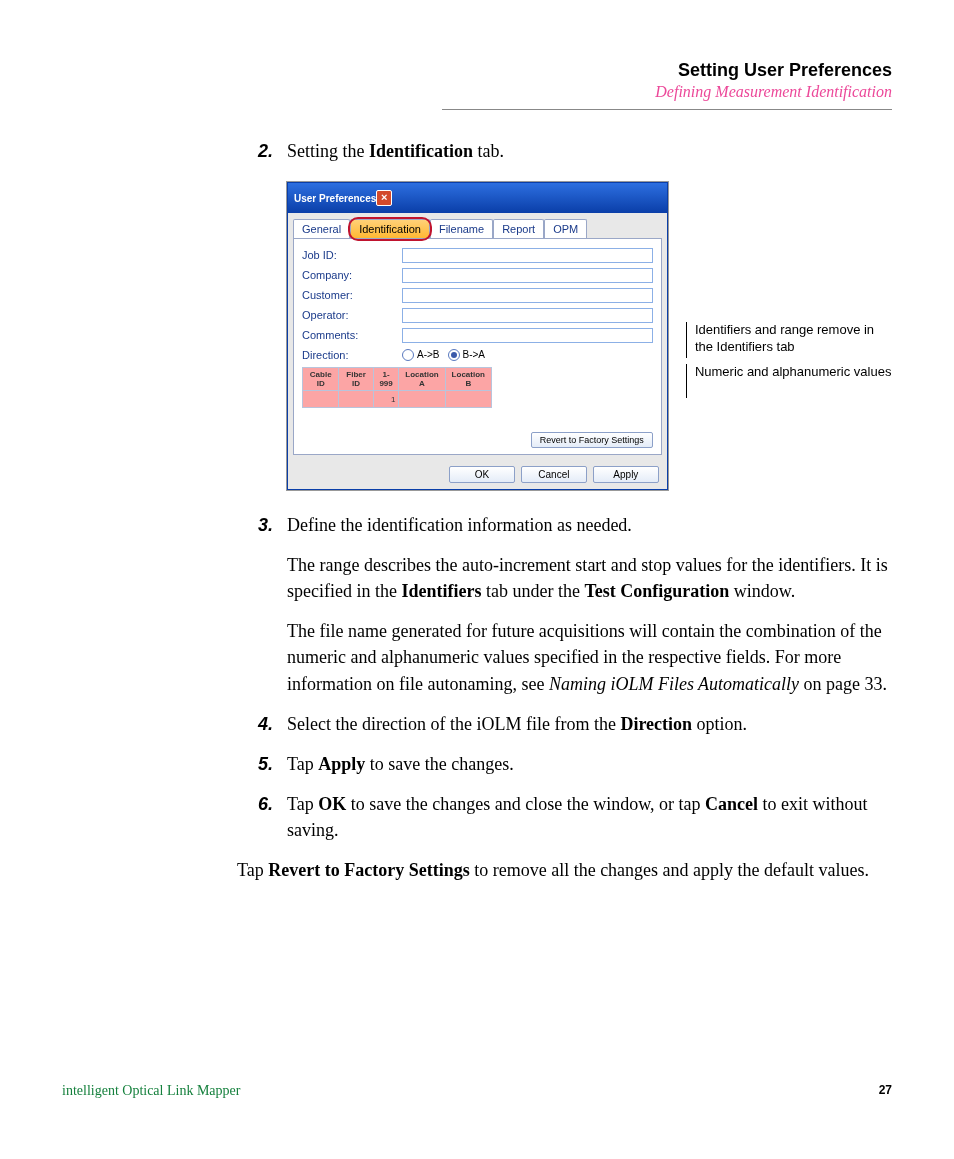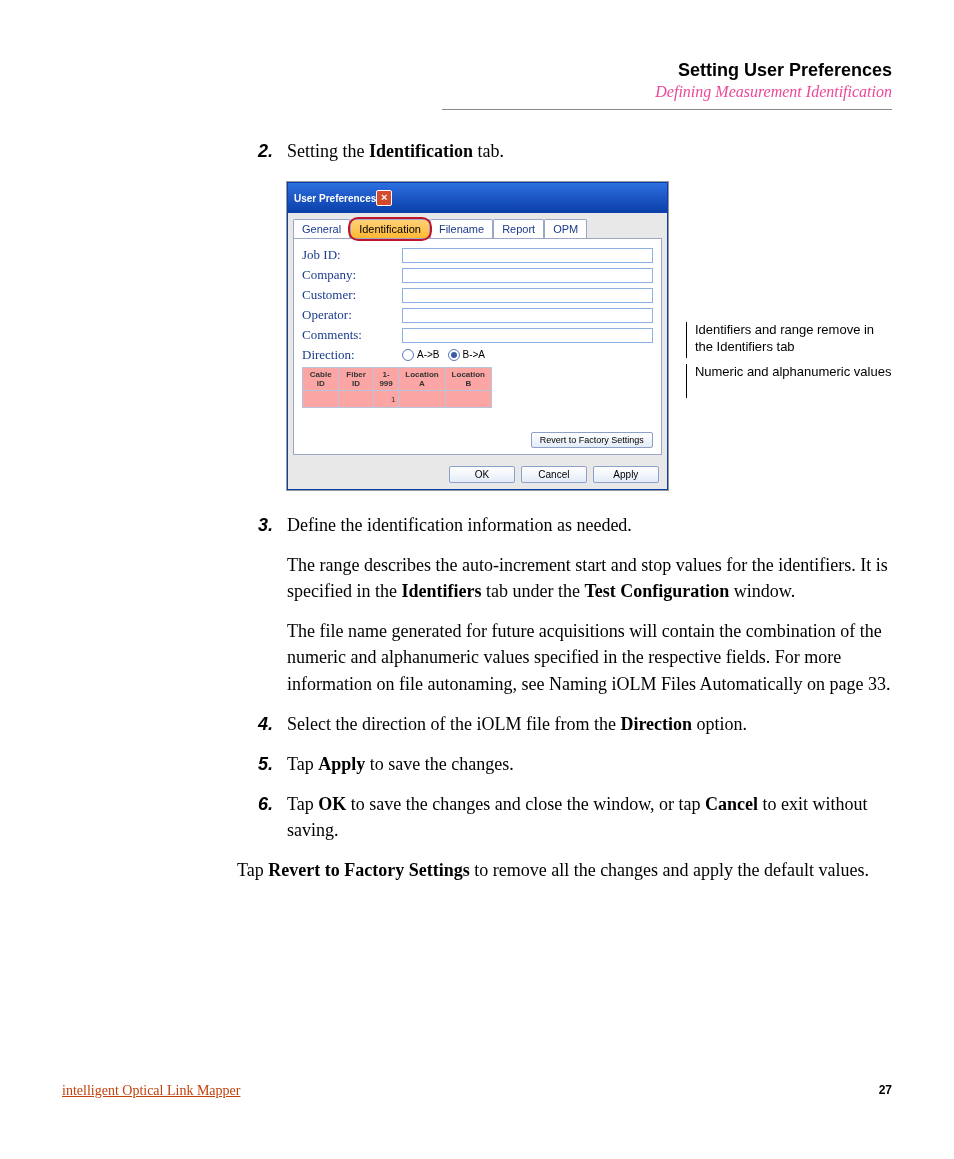--- a/index.html
+++ b/index.html
@@ -60,33 +60,33 @@
     padding-right: 14px;
   }
   .step-body {
     flex: 1;
   }
   .step-body p {
     margin: 0 0 14px 0;
   }
   .step-body p:last-child { margin-bottom: 0; }
   .bold { font-weight: bold; }
-  .italic { }
+  .italic { font-style: italic; }
 
   
   .footer {
     position: absolute;
     left: 62px;
     right: 62px;
     bottom: 60px;
     display: flex;
     justify-content: space-between;
     font-size: 14px;
   }
-  .footer-left { color:#c2410c;text-decoration:underline; }
+  .footer-left { color:#15803d; }
   .footer-right { font-weight: bold; font-family: Arial, sans-serif; font-size:12px; }
 
   
   .figure-row {
     display: flex;
     align-items: flex-start;
     margin: 18px 0 22px 50px; 
   }
   .dialog {
     width: 386px;
@@ -155,22 +155,21 @@
   }
   .formrow {
     display:flex;
     align-items:center;
     margin-bottom:4px;
     height:16px;
   }
   .formlabel {
     width:100px;
     color:#1a3a8a;
-    font-size:13px;
-    font-family:Liberation Serif, serif;
+    font-size:11px;
   }
   .forminput {
     flex:1;
     border:1px solid #8cb0e6;
     height:13px;
     background:#fff;
   }
   .radio-row { display:flex; align-items:center; gap:8px; }
   .radio { width:10px;height:10px;border:1px solid #5a7abf;border-radius:50%;display:inline-block;vertical-align:middle;margin-right:3px;background:#fff;position:relative;}
   .radio.checked::after{content:'';position:absolute;inset:2px;border-radius:50%;background:#3a5aaa;}

